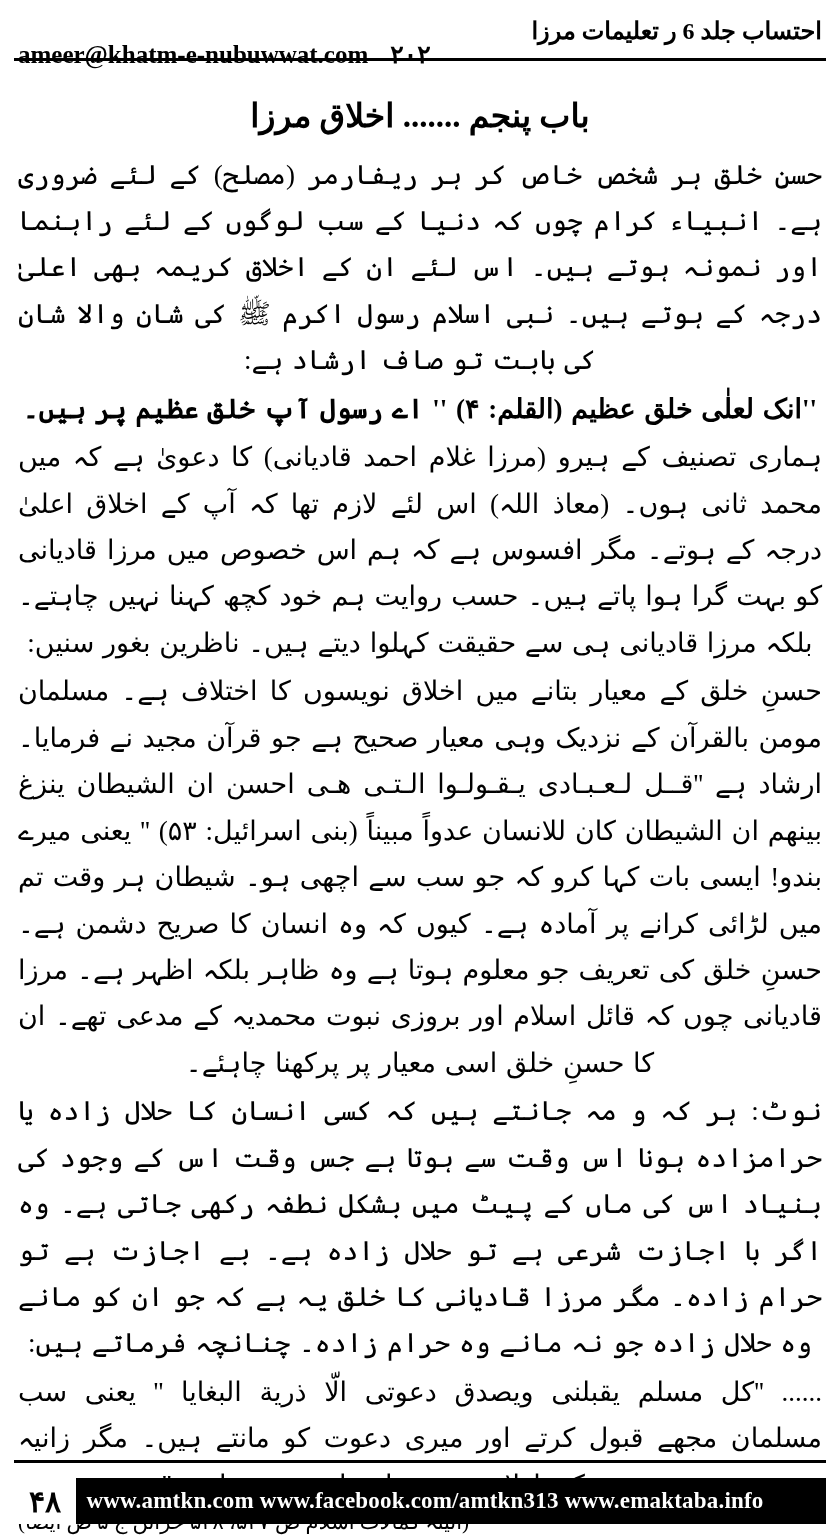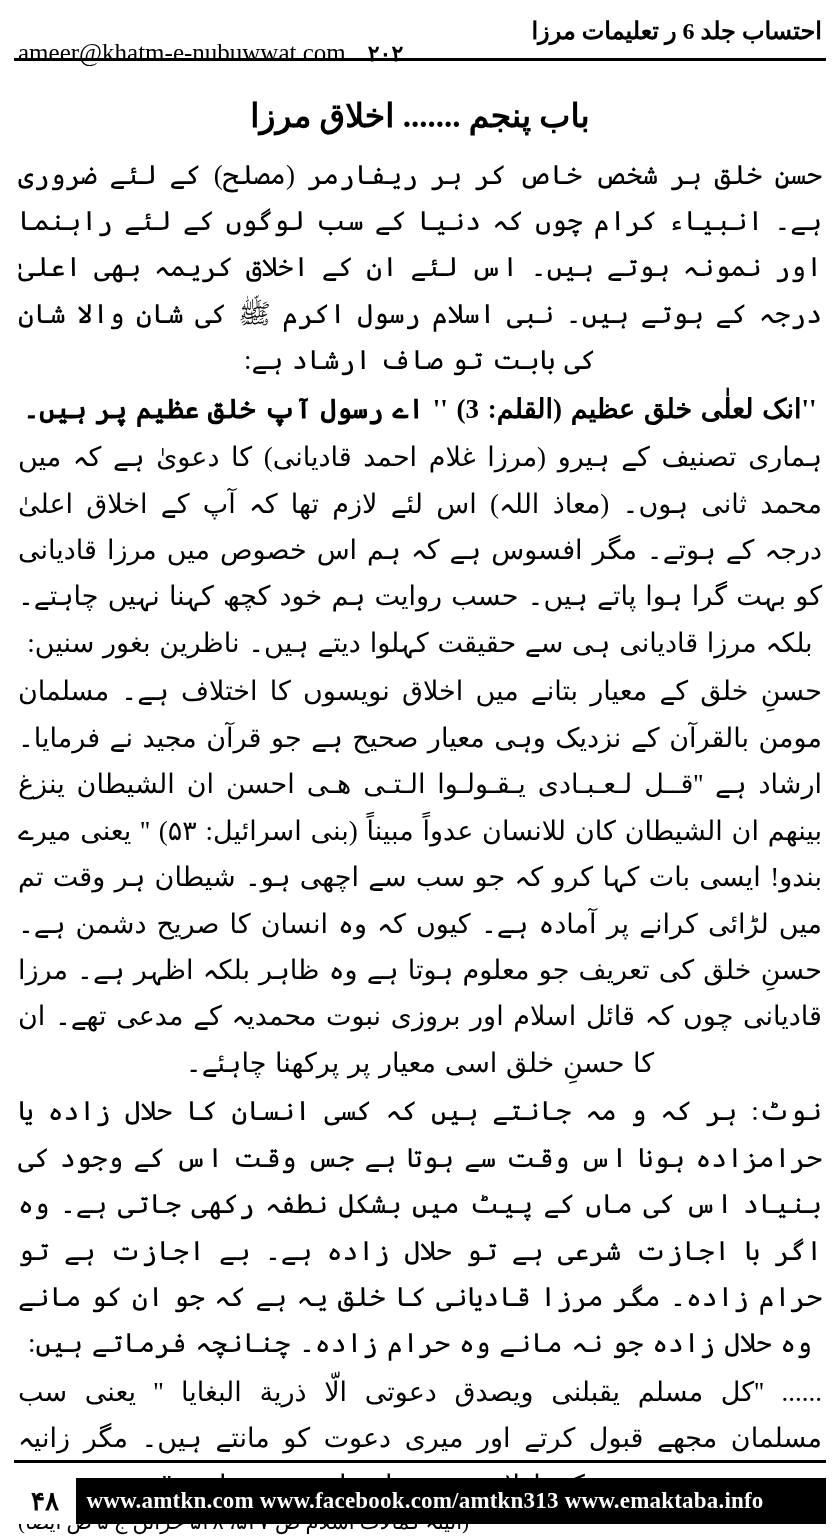--- a/index.html
+++ b/index.html
@@ -32,28 +32,28 @@
     box-sizing: border-box;
   }
   .header-left {
     display: flex;
     align-items: baseline;
     gap: 22px;
   }
   .header-email {
     font-family: "Liberation Serif", "DejaVu Serif", serif;
     font-size: 25px;
-    font-weight: 400;
+    font-weight: 700;
     letter-spacing: 0px;
     color: #000;
     white-space: nowrap;
   }
   .header-pageno {
     font-family: "Liberation Serif", "DejaVu Serif", serif;
-    font-size: 22px;
+    font-size: 25px;
     font-weight: 700;
     direction: rtl;
     color: #000;
     margin-top: 46px;
   }
   .header-right {
     font-family: "Liberation Serif", "DejaVu Serif", serif;
     font-size: 24px;
     font-weight: 700;
     direction: rtl;
@@ -155,21 +155,21 @@
     position: absolute;
     top: 24px;
     left: 14px;
     width: 62px;
     height: 46px;
     background: #ffffff;
     color: #000000;
     display: flex;
     align-items: center;
     justify-content: center;
-    font-size: 26px;
+    font-size: 30px;
     font-weight: 700;
     direction: rtl;
     border-right: 3px solid #000;
   }
 </style>
 </head>
 <body>
 
 <div class="page">
 
@@ -181,21 +181,21 @@
     <div class="header-right">احتساب جلد 6 ر تعلیمات مرزا</div>
   </div>
   <div class="header-rule"></div>
 
   <div class="body">
 
     <div class="chapter-title">باب پنجم ....... اخلاق مرزا</div>
 
     <p class="para last-center">حسنِ خلق ہر شخص خاص کر ہر ریفارمر (مصلح) کے لئے ضروری ہے۔ انبیاء کرام چوں کہ دنیا کے سب لوگوں کے لئے راہنما اور نمونہ ہوتے ہیں۔ اس لئے ان کے اخلاق کریمہ بھی اعلیٰ درجہ کے ہوتے ہیں۔ نبی اسلام رسول اکرم ﷺ کی شان والا شان کی بابت تو صاف ارشاد ہے:</p>
 
-    <p class="para last-center quran-line">''انک لعلٰی خلق عظیم (القلم: 3) '' اے رسول آپ خلق عظیم پر ہیں۔</p>
+    <p class="para last-center quran-line">''انک لعلٰی خلق عظیم (القلم: ۴) '' اے رسول آپ خلق عظیم پر ہیں۔</p>
 
     <p class="para last-center">ہماری تصنیف کے ہیرو (مرزا غلام احمد قادیانی) کا دعویٰ ہے کہ میں محمد ثانی ہوں۔ (معاذ اللہ) اس لئے لازم تھا کہ آپ کے اخلاق اعلیٰ درجہ کے ہوتے۔ مگر افسوس ہے کہ ہم اس خصوص میں مرزا قادیانی کو بہت گرا ہوا پاتے ہیں۔ حسب روایت ہم خود کچھ کہنا نہیں چاہتے۔ بلکہ مرزا قادیانی ہی سے حقیقت کہلوا دیتے ہیں۔ ناظرین بغور سنیں:</p>
 
     <p class="para last-center">حسنِ خلق کے معیار بتانے میں اخلاق نویسوں کا اختلاف ہے۔ مسلمان مومن بالقرآن کے نزدیک وہی معیار صحیح ہے جو قرآن مجید نے فرمایا۔ ارشاد ہے ''قــل لـعـبـادی یـقـولـوا الـتـی هـی احسن ان الشیطان ینزغ بینهم ان الشیطان کان للانسان عدواً مبیناً (بنی اسرائیل: ۵۳) '' یعنی میرے بندو! ایسی بات کہا کرو کہ جو سب سے اچھی ہو۔ شیطان ہر وقت تم میں لڑائی کرانے پر آمادہ ہے۔ کیوں کہ وہ انسان کا صریح دشمن ہے۔ حسنِ خلق کی تعریف جو معلوم ہوتا ہے وہ ظاہر بلکہ اظہر ہے۔ مرزا قادیانی چوں کہ قائل اسلام اور بروزی نبوت محمدیہ کے مدعی تھے۔ ان کا حسنِ خلق اسی معیار پر پرکھنا چاہئے۔</p>
 
     <p class="para last-center">نوٹ: ہر کہ و مہ جانتے ہیں کہ کسی انسان کا حلال زادہ یا حرامزادہ ہونا اس وقت سے ہوتا ہے جس وقت اس کے وجود کی بنیاد اس کی ماں کے پیٹ میں بشکل نطفہ رکھی جاتی ہے۔ وہ اگر با اجازت شرعی ہے تو حلال زادہ ہے۔ بے اجازت ہے تو حرام زادہ۔ مگر مرزا قادیانی کا خلق یہ ہے کہ جو ان کو مانے وہ حلال زادہ جو نہ مانے وہ حرام زادہ۔ چنانچہ فرماتے ہیں:</p>
 
     <p class="para last-center">...... ''کل مسلم یقبلنی ویصدق دعوتی الّا ذریة البغایا '' یعنی سب مسلمان مجھے قبول کرتے اور میری دعوت کو مانتے ہیں۔ مگر زانیہ عورتوں کی اولاد یعنی حرام زادے نہیں مانتے۔''</p>
 
     <p class="ref-right">(آئینہ کمالات اسلام ص ۵۴۷، ۵۴۸ خزائن ج ۵ ص ایضاً)</p>

